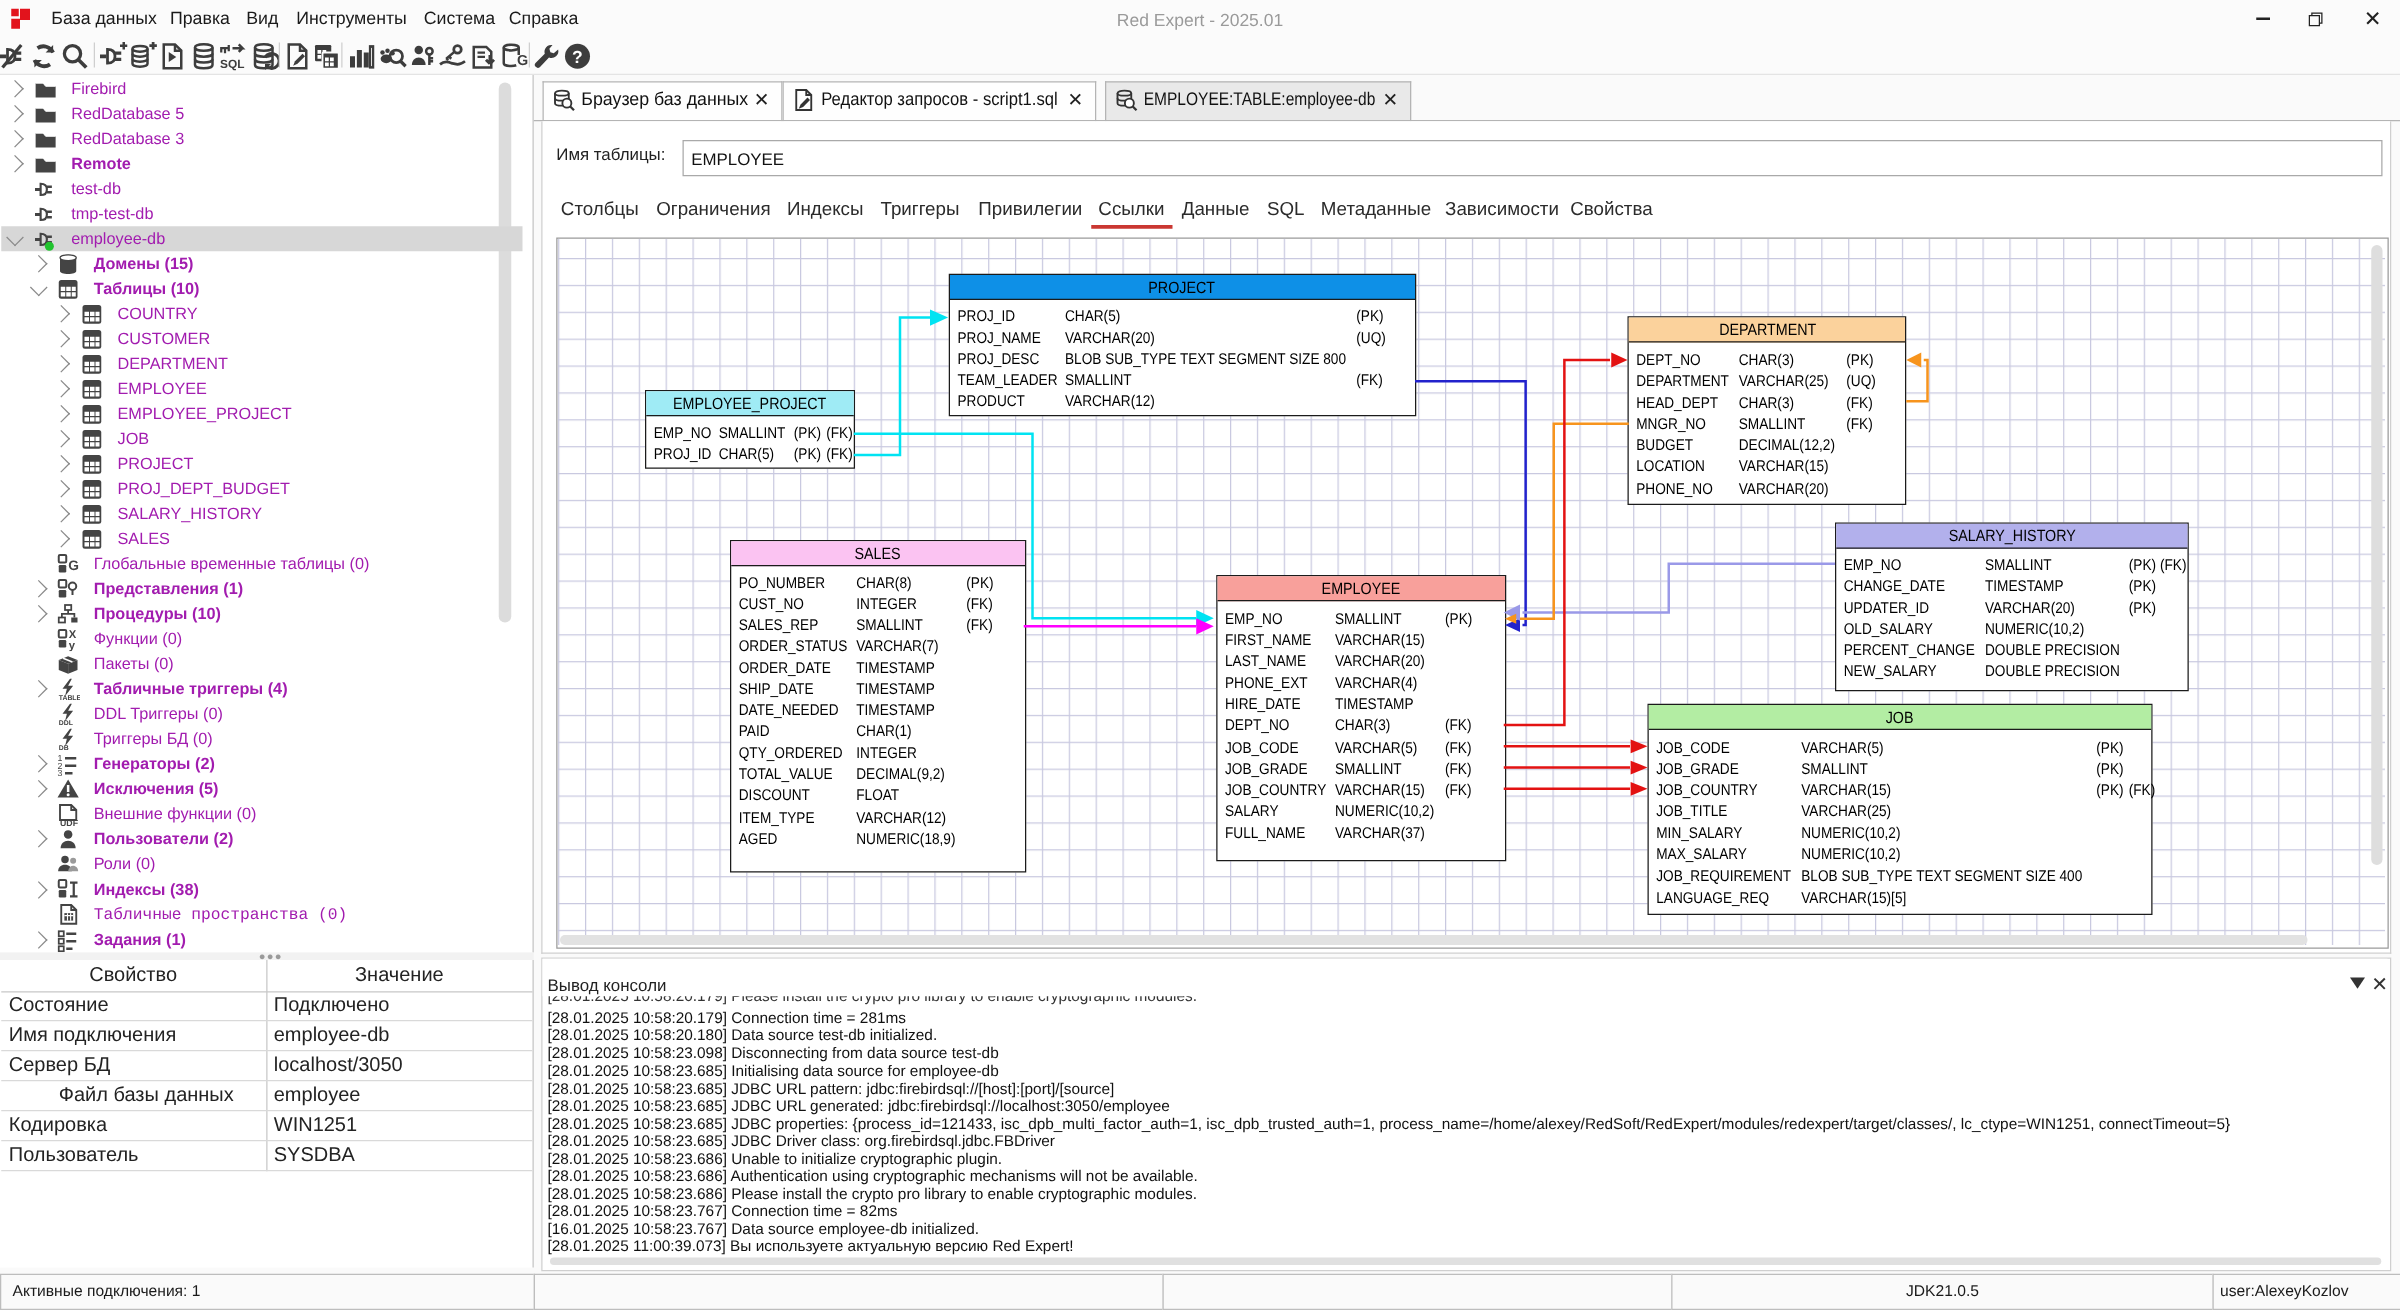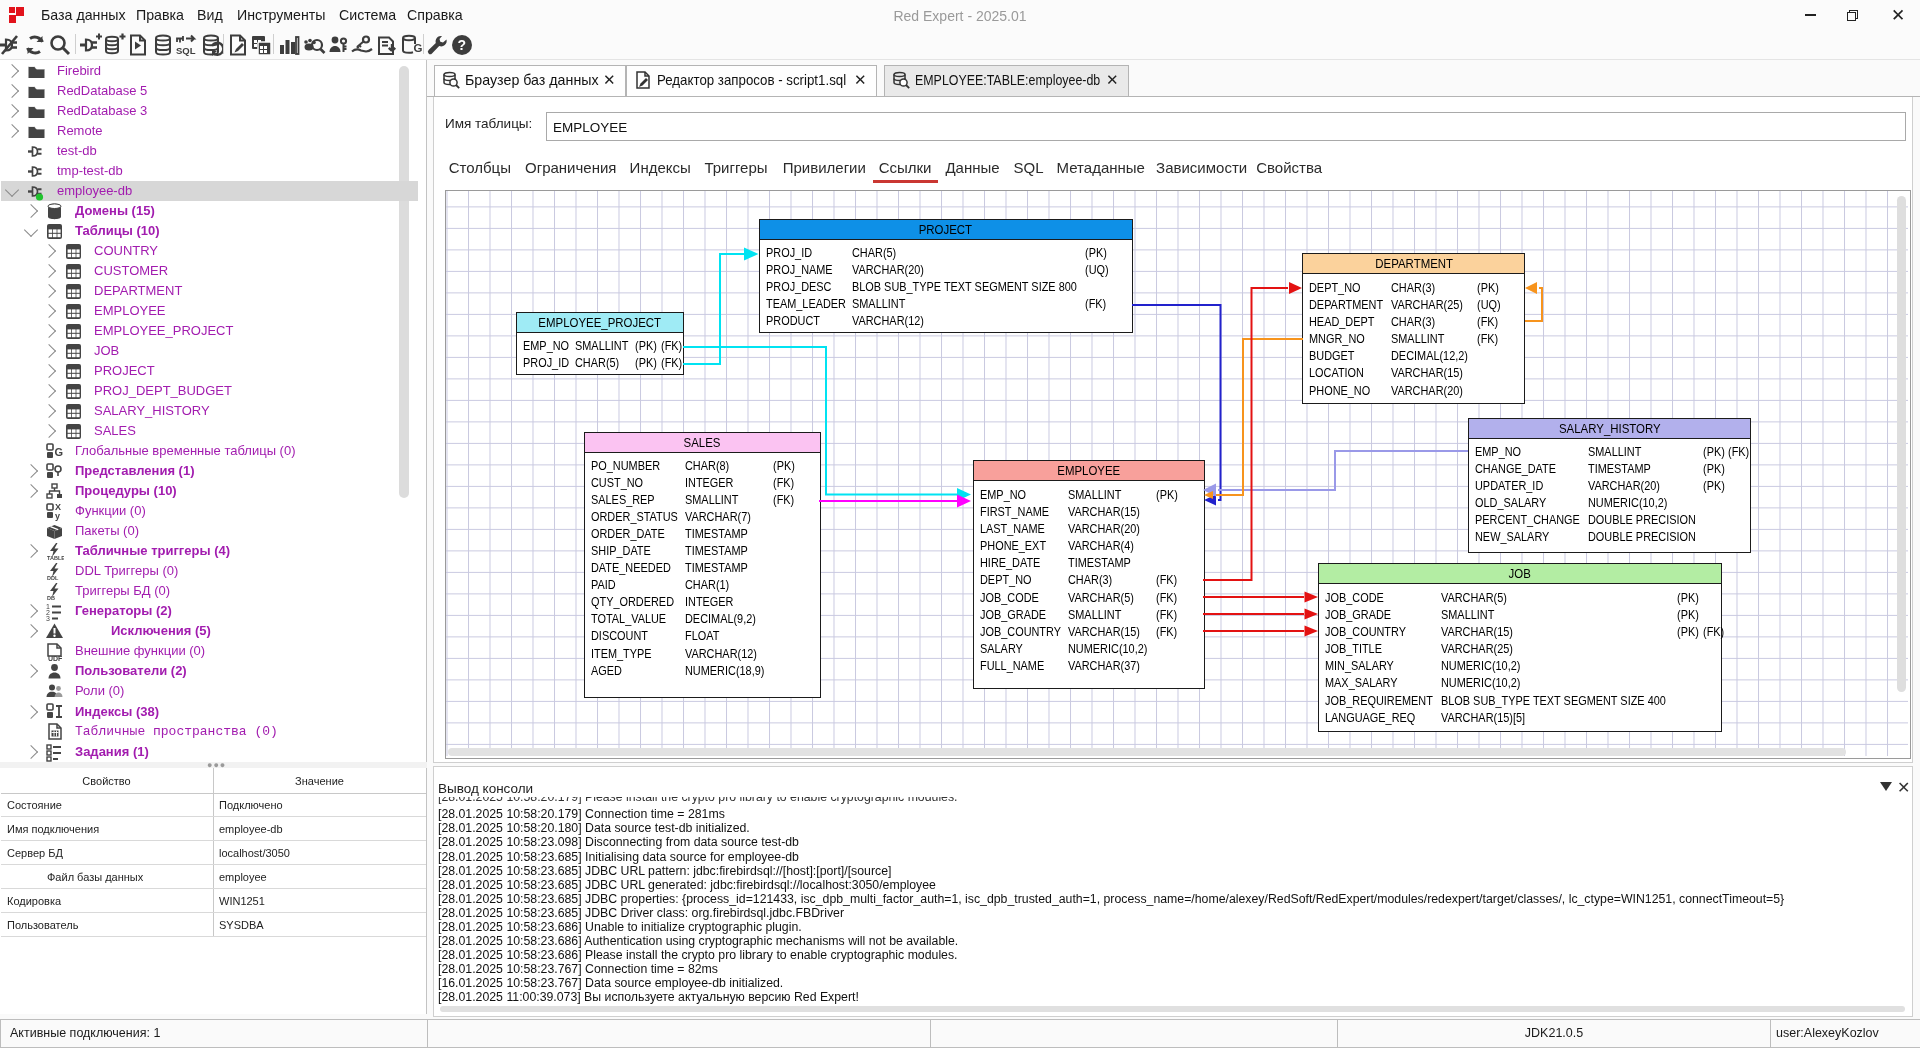--- a/index.html
+++ b/index.html
@@ -9,21 +9,21 @@
 .ertable{position:absolute;border:1px solid #1b1b1b;background:#fff;font-size:12.4px;color:#000;}
 .erhead{height:19px;line-height:20px;text-align:center;border-bottom:1px solid #1b1b1b;font-size:13px;}
 .erhead span{display:inline-block;transform:scaleX(0.88);}
 .errow{height:17.1px;position:relative;}
 .errow span{position:absolute;top:0;line-height:17.3px;white-space:nowrap;transform:scaleX(0.88);transform-origin:0 50%;}
 .treerow{position:absolute;height:20px;line-height:20px;font-size:13px;color:#a21caf;white-space:nowrap;text-align:right;}
 .chev{position:absolute;width:9px;height:9px;border-right:1.6px solid #8a8a8a;border-bottom:1.6px solid #8a8a8a;}
 .chevR{transform:rotate(-45deg);top:5px;}
 .chevD{transform:rotate(45deg);top:3px;}
 .cell{position:absolute;border:1px solid #bdbdbd;font-size:12.5px;color:#1a1a1a;background:#fafafa;}
-.ptrow{position:absolute;font-size:11px;color:#232323;height:24px;line-height:24px;}
+.ptrow{position:absolute;font-size:16px;color:#232323;height:24px;line-height:24px;}
 .conline{position:absolute;font-size:12.3px;color:#111;white-space:nowrap;height:14px;line-height:14px;}
 .stab{position:absolute;font-size:15px;color:#2b2b2b;top:156px;height:24px;line-height:24px;}
 </style></head>
 <body>
 
 <div class="abs" style="left:0;top:0;width:1920px;height:30px;background:#fbfbfb;"></div>
 <div class="abs" style="left:9px;top:7px;width:5.5px;height:5.5px;background:#e2131c;"></div>
 <div class="abs" style="left:16px;top:7px;width:8px;height:8.5px;background:#e2131c;"></div>
 <div class="abs" style="left:9px;top:14.5px;width:6.5px;height:8px;background:#e2131c;"></div>
 <div class="abs menu" style="left:41px;top:7px;">База данных</div>
@@ -167,21 +167,21 @@
 <svg class="abs" style="left:27px;top:101.56px;" width="19" height="19" viewBox="0 0 19 19">
     <path d="M1.5 4.5h6l2 2.5h8v9h-16z" fill="#444"></path>
     <path d="M1.5 4.5h6l2 2.5h8" fill="none" stroke="#fff" stroke-width="0.8"></path>
   </svg>
 <div class="treerow" style="left:57px;top:100.6px;font-weight:normal;">RedDatabase 3</div>
 <div class="chev chevR" style="left:7px;top:125.6px;"></div>
 <svg class="abs" style="left:27px;top:121.59px;" width="19" height="19" viewBox="0 0 19 19">
     <path d="M1.5 4.5h6l2 2.5h8v9h-16z" fill="#444"></path>
     <path d="M1.5 4.5h6l2 2.5h8" fill="none" stroke="#fff" stroke-width="0.8"></path>
   </svg>
-<div class="treerow" style="left:57px;top:120.6px;font-weight:normal;">Remote</div>
+<div class="treerow" style="left:57px;top:120.6px;font-weight:bold;">Remote</div>
 <svg class="abs" style="left:27px;top:141.62px;" width="19" height="19" viewBox="0 0 19 19">
     <path d="M1 9.5h4" stroke="#444" stroke-width="2.4"></path>
     <path d="M5.5 5c3.4 0 5 1.9 5 4.5s-1.6 4.5-5 4.5z" fill="none" stroke="#444" stroke-width="1.7"></path>
     <path d="M10.5 7.3h4M10.5 11.7h4" stroke="#444" stroke-width="2"></path>
   </svg>
 <div class="treerow" style="left:57px;top:140.6px;font-weight:normal;">test-db</div>
 <svg class="abs" style="left:27px;top:161.65px;" width="19" height="19" viewBox="0 0 19 19">
     <path d="M1 9.5h4" stroke="#444" stroke-width="2.4"></path>
     <path d="M5.5 5c3.4 0 5 1.9 5 4.5s-1.6 4.5-5 4.5z" fill="none" stroke="#444" stroke-width="1.7"></path>
     <path d="M10.5 7.3h4M10.5 11.7h4" stroke="#444" stroke-width="2"></path>
@@ -382,21 +382,21 @@
     <text x="1" y="19" font-size="7" fill="#444" font-family="Liberation Sans">3</text>
     <path d="M7 4.5h9M7 10.5h9M7 16.5h6" stroke="#444" stroke-width="2"></path>
   </svg>
 <div class="treerow" style="left:75px;top:601.3px;font-weight:bold;">Генераторы (2)</div>
 <div class="chev chevR" style="left:26px;top:626.3px;"></div>
 <svg class="abs" style="left:45px;top:622.34px;" width="19" height="19" viewBox="0 0 19 19">
     <path d="M9.5 1.5L18 16H1z" fill="#444"></path>
     <path d="M9.5 6v5.5" stroke="#fff" stroke-width="2"></path>
     <circle cx="9.5" cy="13.8" r="1.2" fill="#fff"></circle>
   </svg>
-<div class="treerow" style="left:75px;top:621.3px;font-weight:bold;margin-left:36px;">Исключения (5)</div>
+<div class="treerow" style="left:75px;top:621.3px;font-weight:bold;">Исключения (5)</div>
 <svg class="abs" style="left:45px;top:642.37px;" width="19" height="19" viewBox="0 0 19 19">
     <path d="M3 2h9l4 4v8H3z" fill="none" stroke="#444" stroke-width="1.5"></path>
     <path d="M12 2v4h4" fill="none" stroke="#444" stroke-width="1.5"></path>
     <text x="3" y="18.5" font-size="7" font-weight="bold" fill="#444" font-family="Liberation Sans">UDF</text>
   </svg>
 <div class="treerow" style="left:75px;top:641.4px;font-weight:normal;">Внешние функции (0)</div>
 <div class="chev chevR" style="left:26px;top:666.4px;"></div>
 <svg class="abs" style="left:45px;top:662.4000000000001px;" width="19" height="19" viewBox="0 0 19 19">
     <circle cx="9.5" cy="5.5" r="3.4" fill="#444"></circle>
     <path d="M3.5 16.5c0-3.7 2.6-6 6-6s6 2.3 6 6z" fill="#444"></path>

